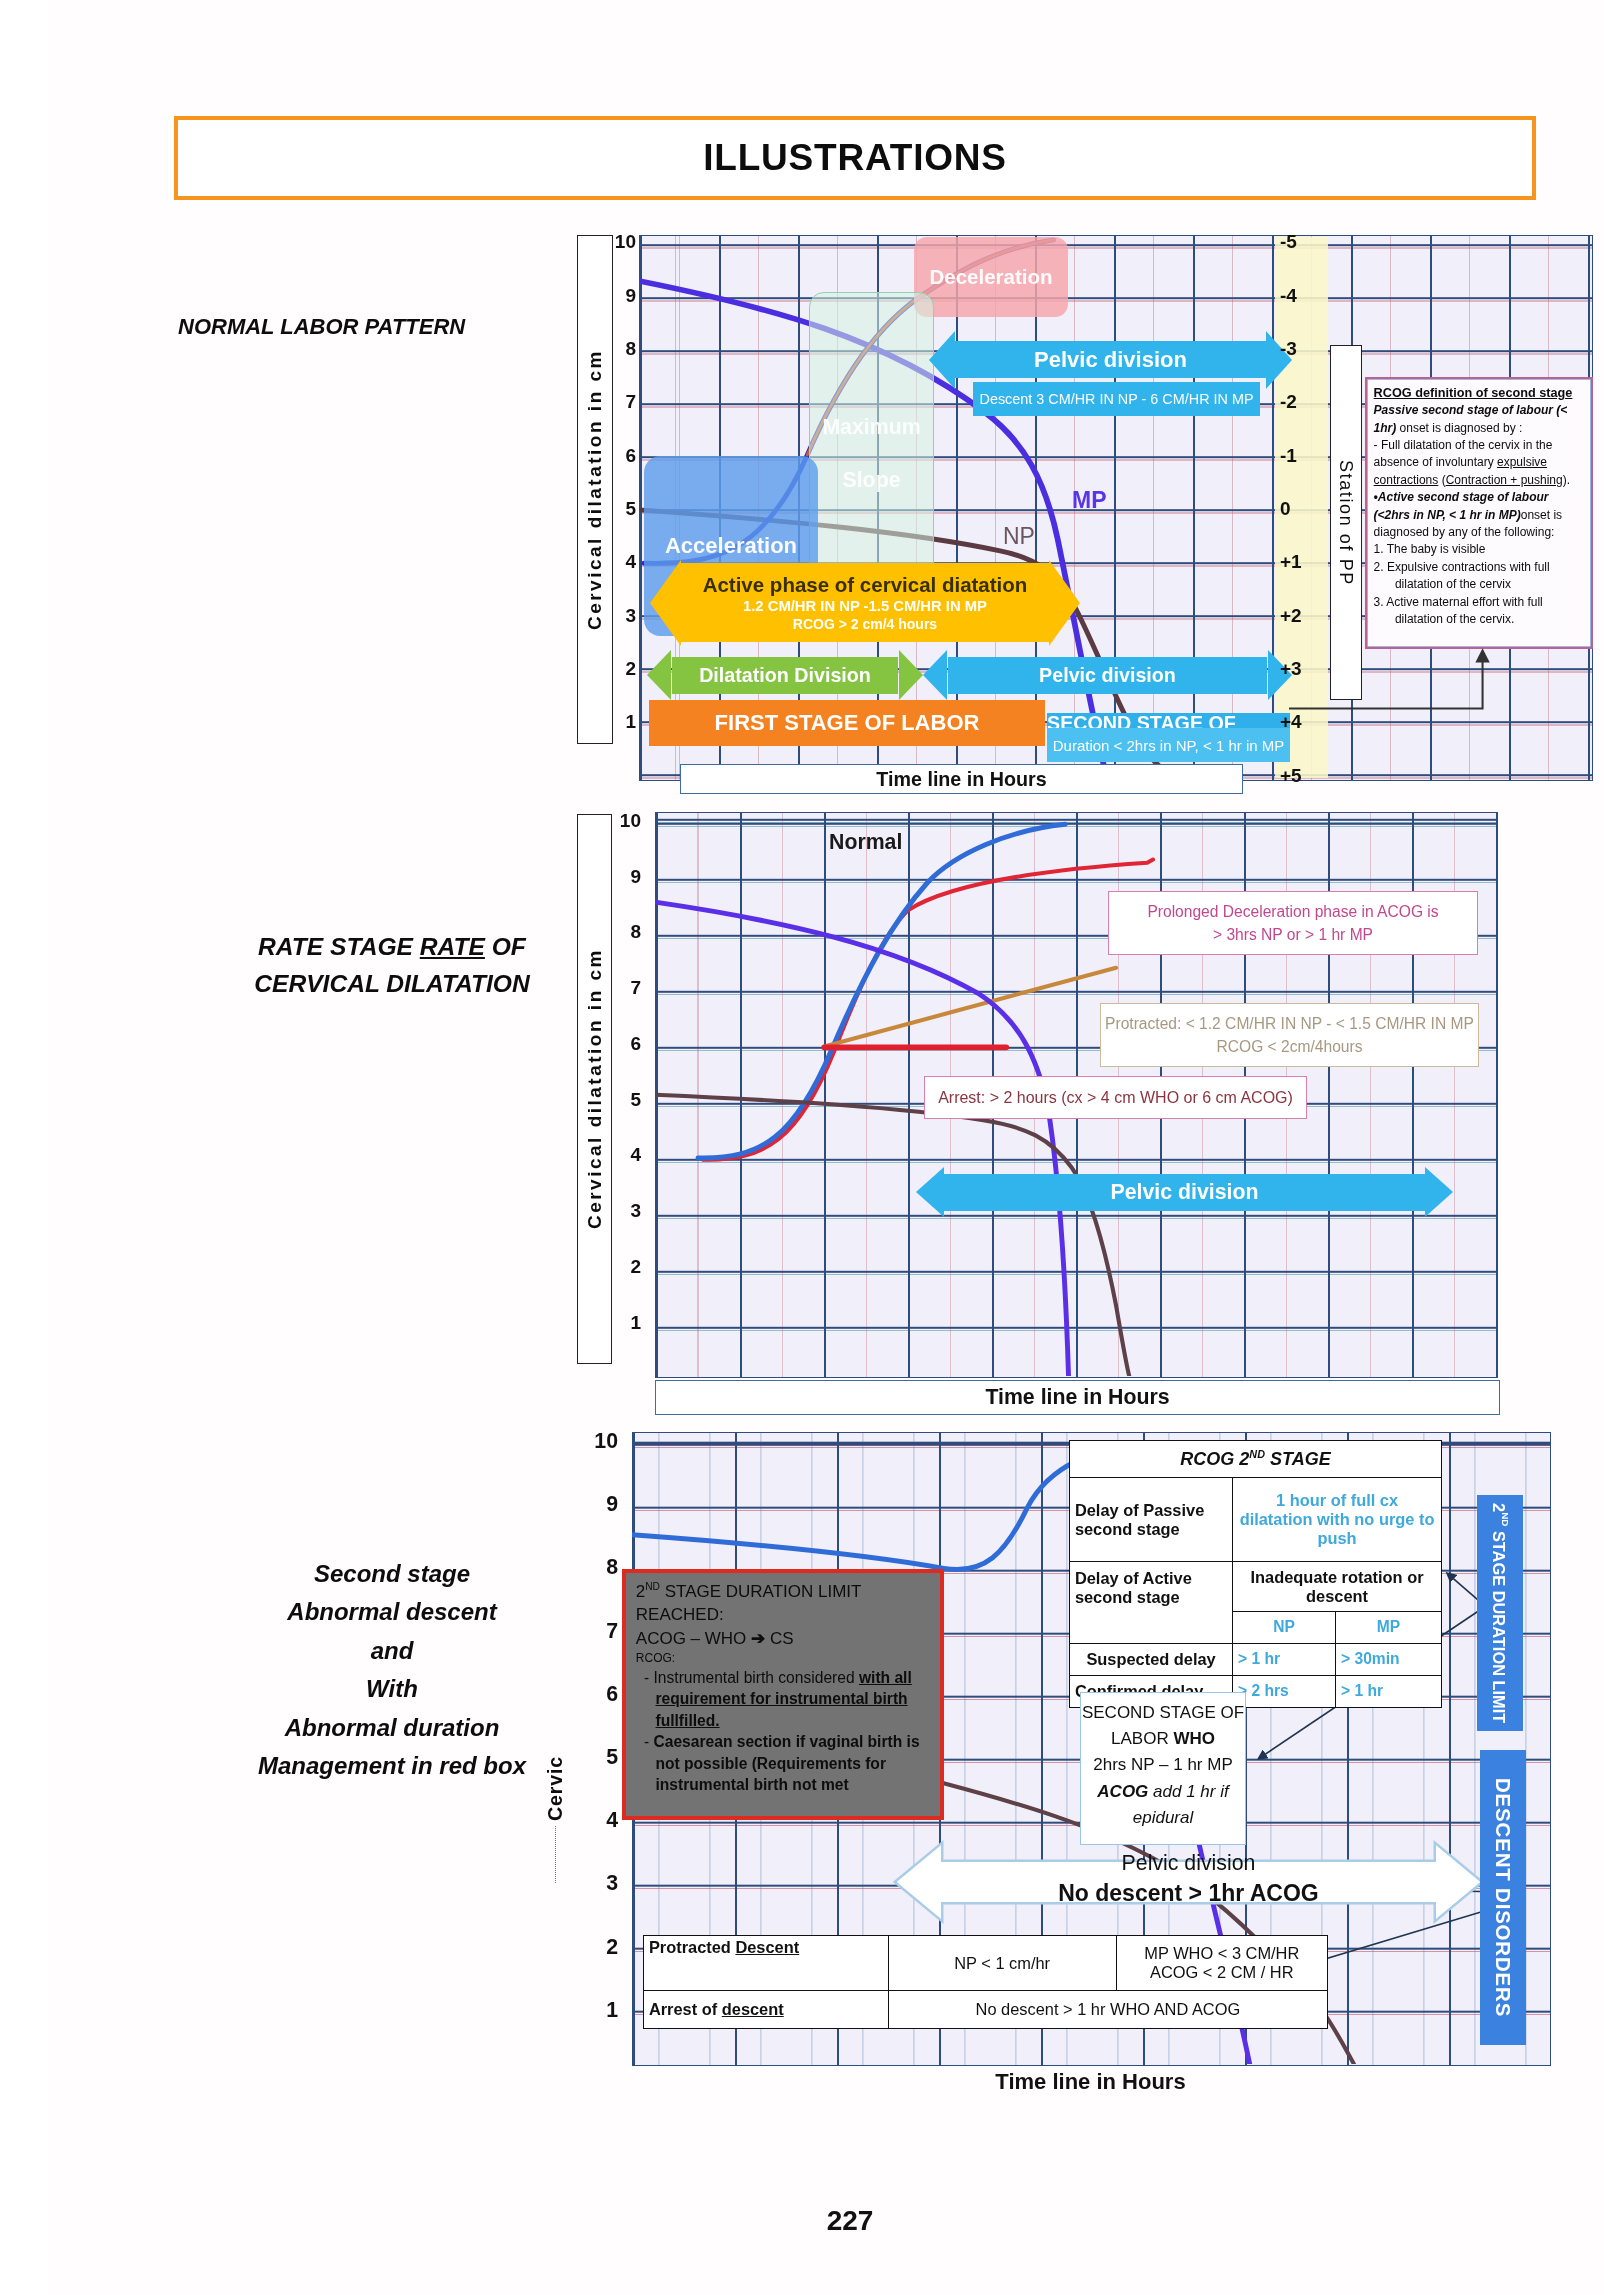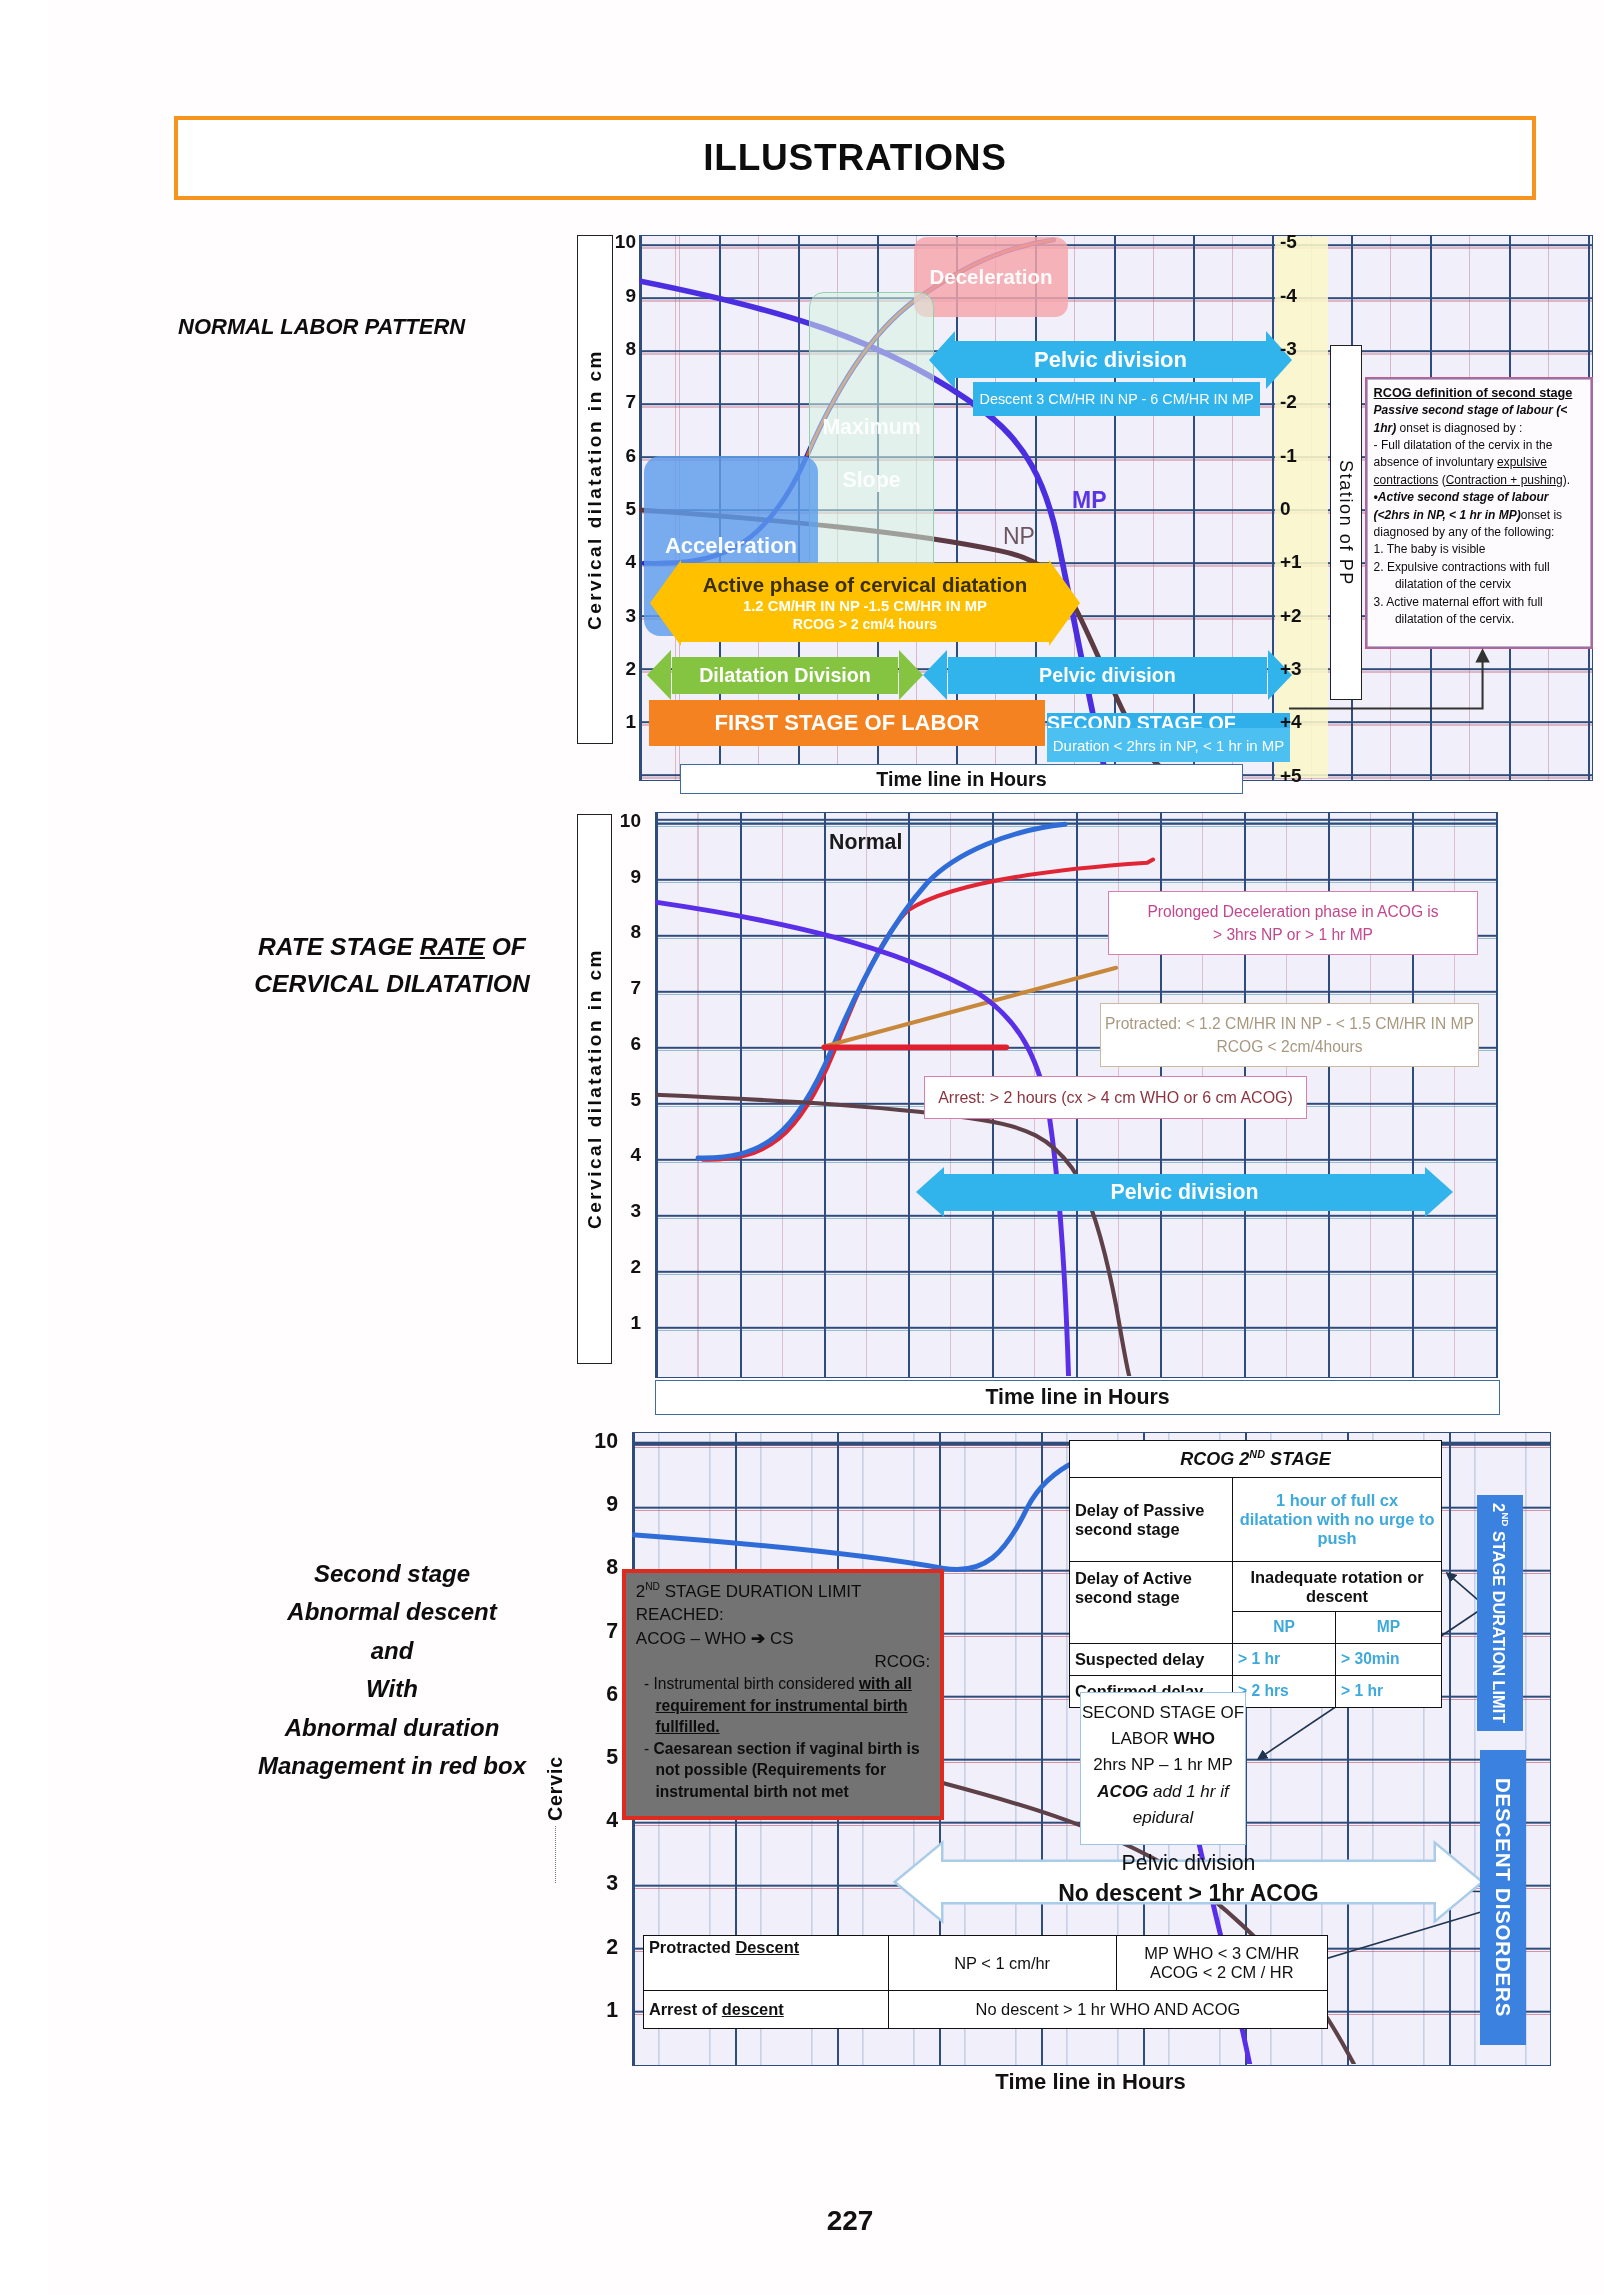--- a/index.html
+++ b/index.html
@@ -305,37 +305,37 @@
     </tr>
     <tr>
       <td rowspan="2" style="height:72px;font-weight:bold;font-size:16.4px;vertical-align:top;padding-top:6.6px;">Delay of Active second stage</td>
       <td colspan="2" style="text-align:center;font-weight:bold;font-size:16.4px;height:43px;">Inadequate rotation or descent</td>
     </tr>
     <tr>
       <td class="blue-t" style="text-align:center;font-size:15.6px;height:26px;width:103px;">NP</td>
       <td class="blue-t" style="text-align:center;font-size:15.6px;width:103px;">MP</td>
     </tr>
     <tr>
-      <td style="font-weight:bold;font-size:16.4px;height:28px;">Suspected delay</td>
+      <td style="font-weight:bold;font-size:16.4px;height:28px;text-align:center;">Suspected delay</td>
       <td class="blue-t" style="font-size:15.6px;">&gt; 1 hr</td>
       <td class="blue-t" style="font-size:15.6px;">&gt; 30min</td>
     </tr>
     <tr>
       <td style="font-weight:bold;font-size:16.4px;height:28px;">Confirmed delay</td>
       <td class="blue-t" style="font-size:15.6px;">&gt; 2 hrs</td>
       <td class="blue-t" style="font-size:15.6px;">&gt; 1 hr</td>
     </tr>
   </tbody>
     </table>
 
   <div class="redbox">
     <div style="font-size:17px;"><span>2</span><sup>ND</sup><span> STAGE  DURATION  LIMIT</span></div>
     <div style="font-size:17px;">REACHED:</div>
     <div style="font-size:17px;"><span>ACOG – WHO </span><span style="font-weight:bold;">➔</span><span> CS</span></div>
-    <div style="font-size:17px;text-align:right;">RCOG:</div>
+    <div style="font-size:12px;">RCOG:</div>
     <div class="hang"><span>-   Instrumental birth considered </span><span style="font-weight:bold;text-decoration:underline;">with all requirement for instrumental birth fullfilled.</span></div>
     <div class="hang"><span>-   </span><span style="font-weight:bold;">Caesarean section if vaginal birth is not possible (Requirements for instrumental birth not met</span></div>
   </div>
 
   <div class="whobox">
     <div>SECOND STAGE OF</div>
     <div><span>LABOR </span><span style="font-weight:bold;">WHO</span></div>
     <div>2hrs NP – 1 hr MP</div>
     <div><span class="bi">ACOG</span><span style="font-style:italic;"> add 1 hr if</span></div>
     <div style="font-style:italic;">epidural</div>

